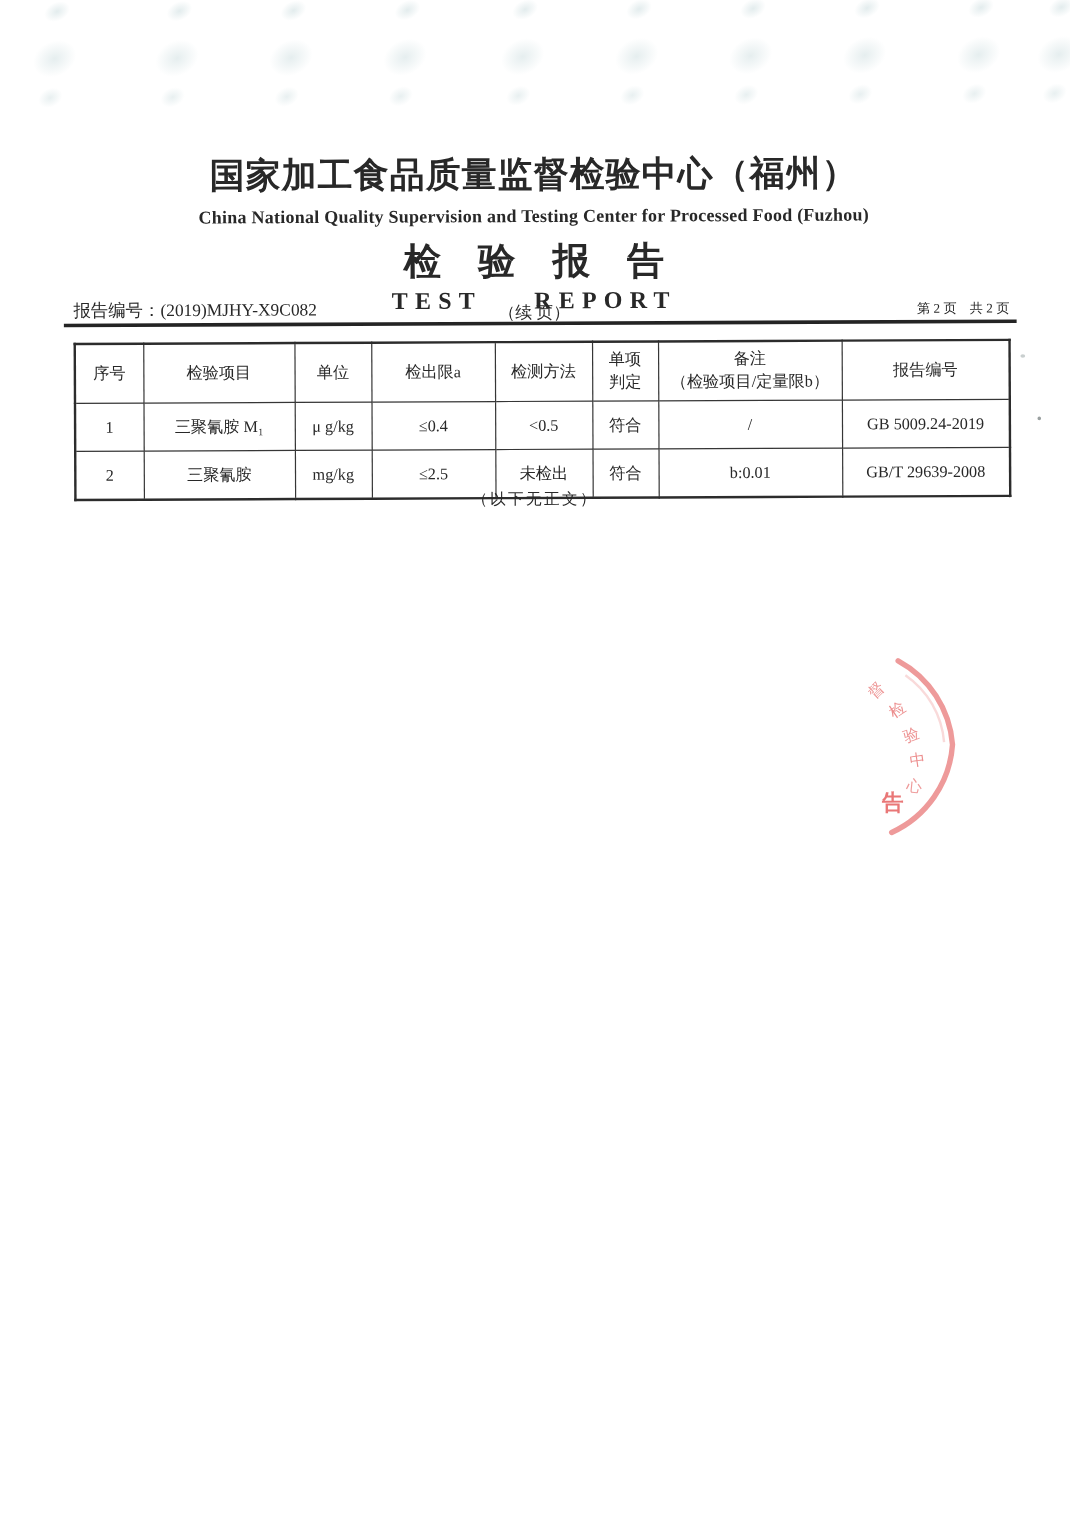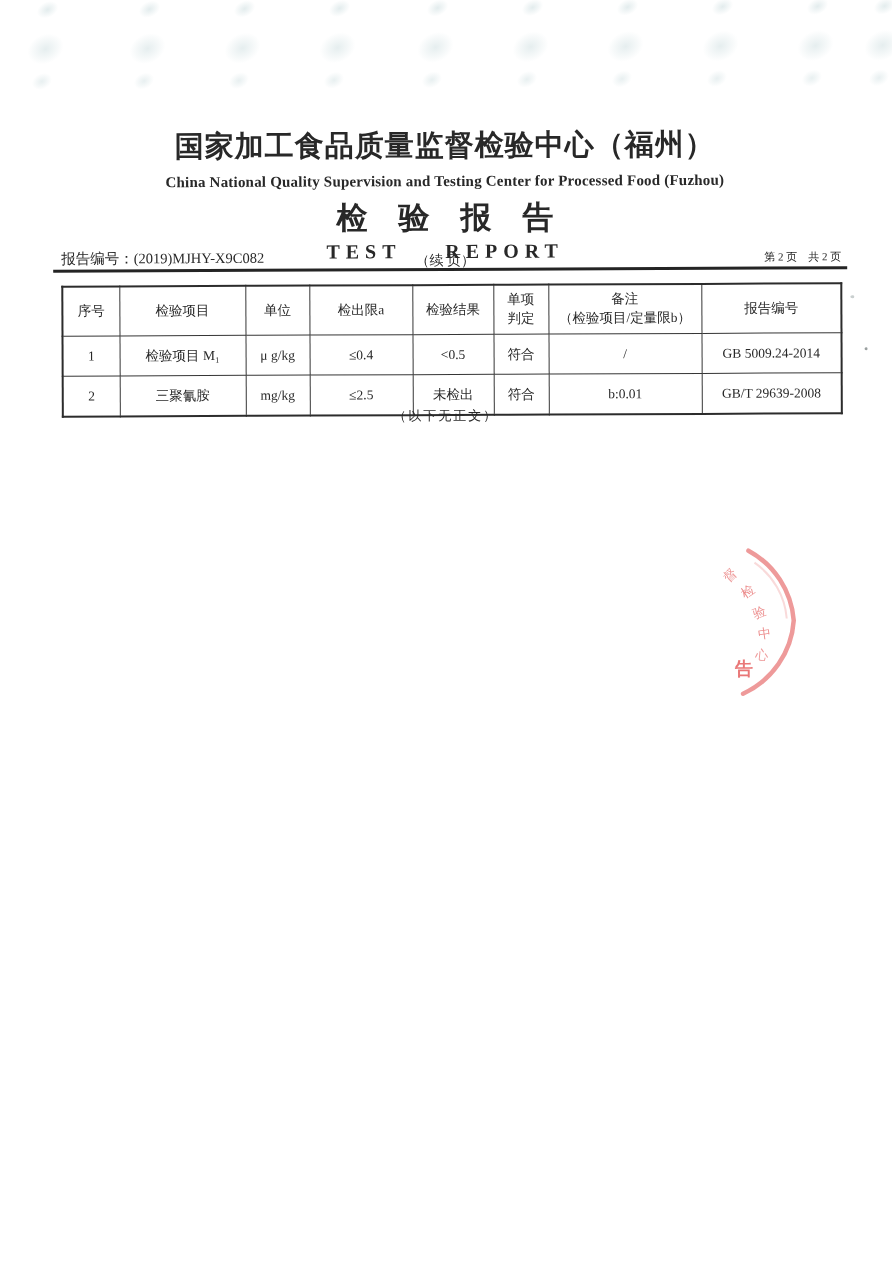--- a/index.html
+++ b/index.html
@@ -102,38 +102,38 @@
             <col style="width:55px">
             <col style="width:153px">
             <col style="width:140px">
         </colgroup>
         <thead>
           <tr>
             <th>序号</th>
             <th>检验项目</th>
             <th>单位</th>
             <th>检出限a</th>
-            <th>检验结果</th>
+            <th>检测方法</th>
             <th>单项
 判定</th>
             <th>备注
 （检验项目/定量限b）</th>
             <th>报告编号</th>
           </tr>
         </thead>
         <tbody>
           <tr>
             <td>1</td>
-            <td class="cell-item">检验项目 M₁</td>
+            <td class="cell-item">三聚氰胺 M₁</td>
             <td>μ g/kg</td>
             <td>≤0.4</td>
             <td>&lt;0.5</td>
             <td>符合</td>
             <td>/</td>
-            <td>GB 5009.24-2014</td>
+            <td>GB 5009.24-2019</td>
           </tr>
           <tr>
             <td>2</td>
             <td class="cell-item">三聚氰胺</td>
             <td>mg/kg</td>
             <td>≤2.5</td>
             <td>未检出</td>
             <td>符合</td>
             <td>b:0.01</td>
             <td>GB/T 29639-2008</td>

